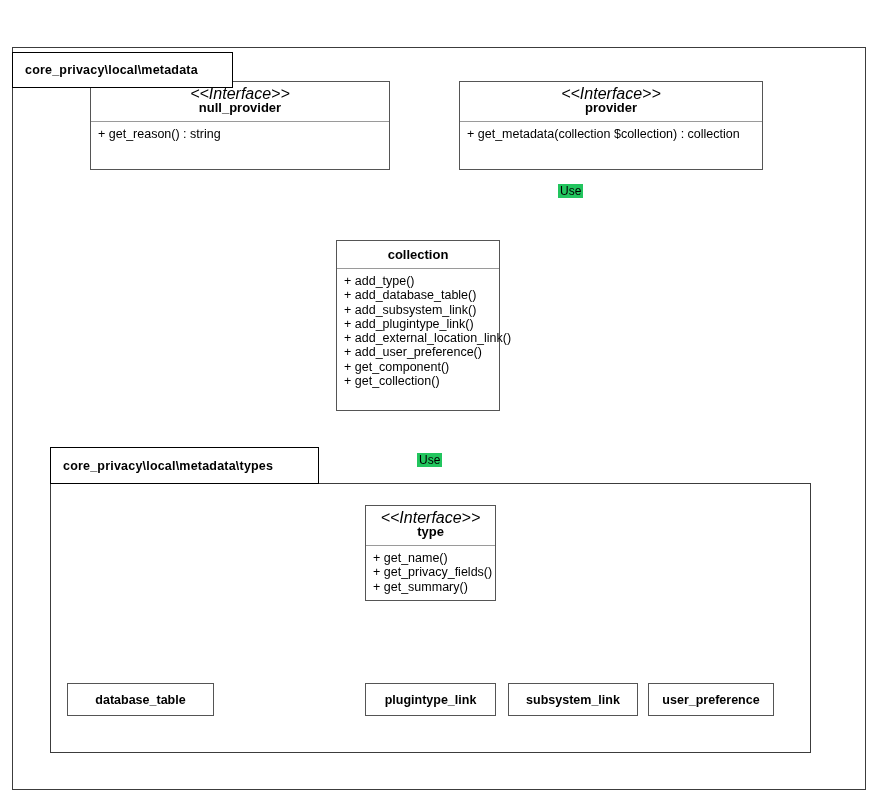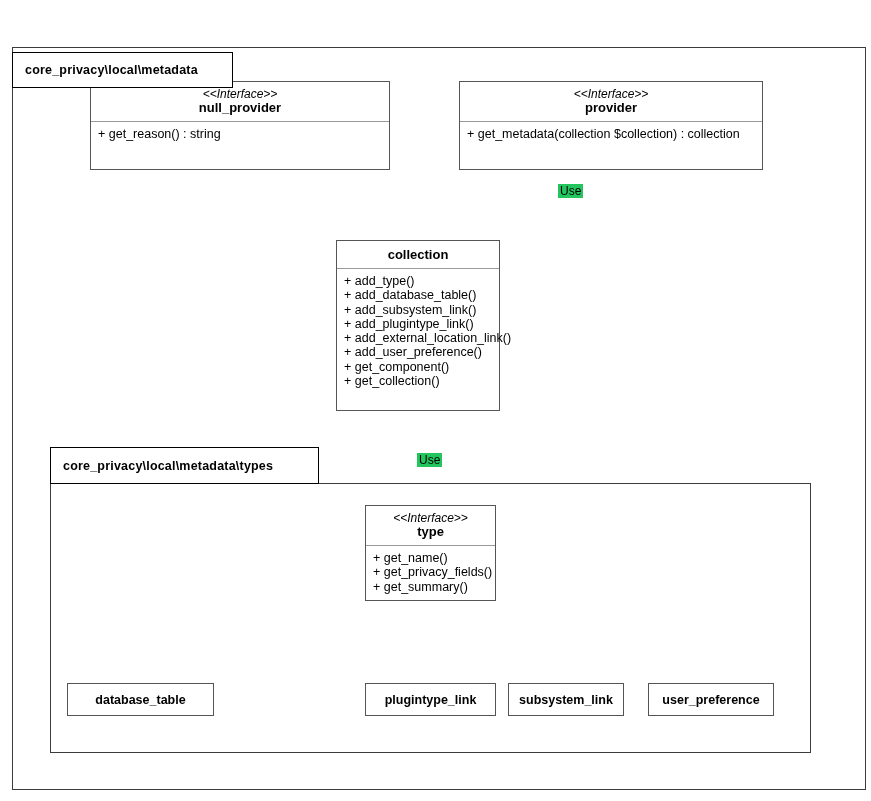--- a/index.html
+++ b/index.html
@@ -62,21 +62,21 @@
   }
   .cls-head {
     box-sizing: border-box;
     text-align: center;
     padding: 5px 6px 6px 6px;
     line-height: 14px;
   }
   .stereo {
     display: block;
     font-style: italic;
-    font-size: 12px;
+    font-size: 16px;
     color: #000000;
   }
   .cls-name {
     display: block;
     font-weight: bold;
     font-size: 13px;
     color: #000000;
   }
   .cls-divider {
     height: 1px;
@@ -218,21 +218,21 @@
 
   <div class="leafbox" style="left:67px; top:683px; width:147px; height:33px;">
     <span>database_table</span>
   </div>
 
 
   <div class="leafbox" style="left:365px; top:683px; width:131px; height:33px;">
     <span>plugintype_link</span>
   </div>
 
-  <div class="leafbox" style="left:508px; top:683px; width:116px; height:33px;">
+  <div class="leafbox" style="left:508px; top:683px; width:130px; height:33px;">
     <span>subsystem_link</span>
   </div>
 
   <div class="leafbox" style="left:648px; top:683px; width:126px; height:33px;">
     <span>user_preference</span>
   </div>
 
 </div>
 
 </body></html>

